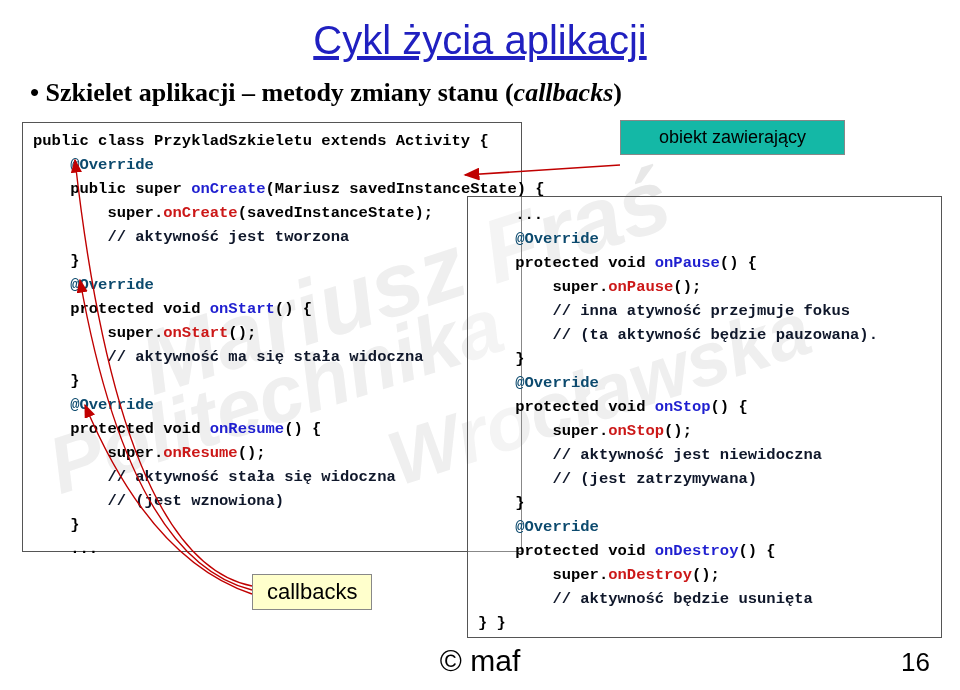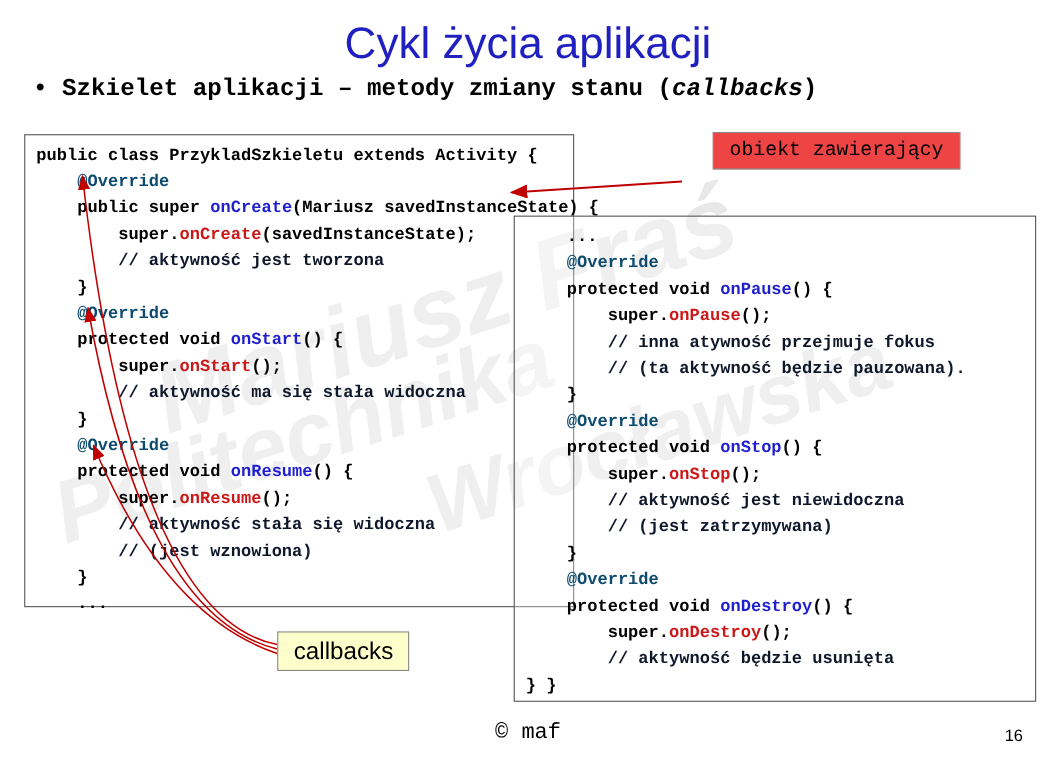--- a/index.html
+++ b/index.html
@@ -23,27 +23,28 @@
 
   .title {
     position: absolute;
     top: 18px;
     left: 0; right: 0;
     text-align: center;
     color: #2020c0;
     font-size: 40px;
     font-family: Verdana, sans-serif;
     z-index: 2;
+    text-decoration: underline;
   }
   .subtitle {
     position: absolute;
-    top: 68px;
+    top: 78px;
     left: 30px;
-    font-size: 22px;
-    font-family: Liberation Mono, monospace;
+    font-size: 26px;
+    font-family: Liberation Serif, serif;
     font-weight: bold;
     z-index: 2;
   }
   .subtitle::before {
     content: "• ";
   }
   .subtitle .ital { font-style: italic; font-weight: bold; }
 
   .codebox {
     position: absolute;
@@ -73,55 +74,54 @@
   .kw-blue  { color: #1f1fd0; }
   .kw-green { color: #0c4a6e; }
   .kw-red   { color: #cc1818; }
   .comment  { color: #0f172a; }
 
   .tag-obj {
     position: absolute;
     top: 120px;
     left: 620px;
     width: 225px;
-    background: #ef4444;
+    background: #14b8a6;
     border: 1px solid #888;
     text-align: center;
     font-size: 18px;
-    font-family: Liberation Mono, monospace;
+    font-family: Liberation Sans, sans-serif;
     padding: 6px 8px;
     z-index: 3;
-    margin-left: 28px;
   }
   .tag-callbacks {
     position: absolute;
     top: 574px;
     left: 252px;
     background: #ffffcc;
     border: 1px solid #888;
     font-size: 22px;
     font-family: Verdana, sans-serif;
     padding: 4px 14px;
     z-index: 3;
   }
 
   .footer-copy {
     position: absolute;
     bottom: 12px;
     left: 0; right: 0;
     text-align: center;
-    font-size: 20px;
-    font-family: Liberation Mono, monospace;
+    font-size: 30px;
+    font-family: Liberation Sans, sans-serif;
     z-index: 2;
   }
   .footer-page {
     position: absolute;
     bottom: 12px;
     right: 30px;
-    font-size: 15px;
+    font-size: 26px;
     font-family: Verdana, sans-serif;
     z-index: 2;
   }
 
   svg.arrows { position: absolute; top: 0; left: 0; z-index: 2; pointer-events: none; }
 </style>
 </head>
 <body>
 
 <div class="watermark wm1">Mariusz Fraś</div>

